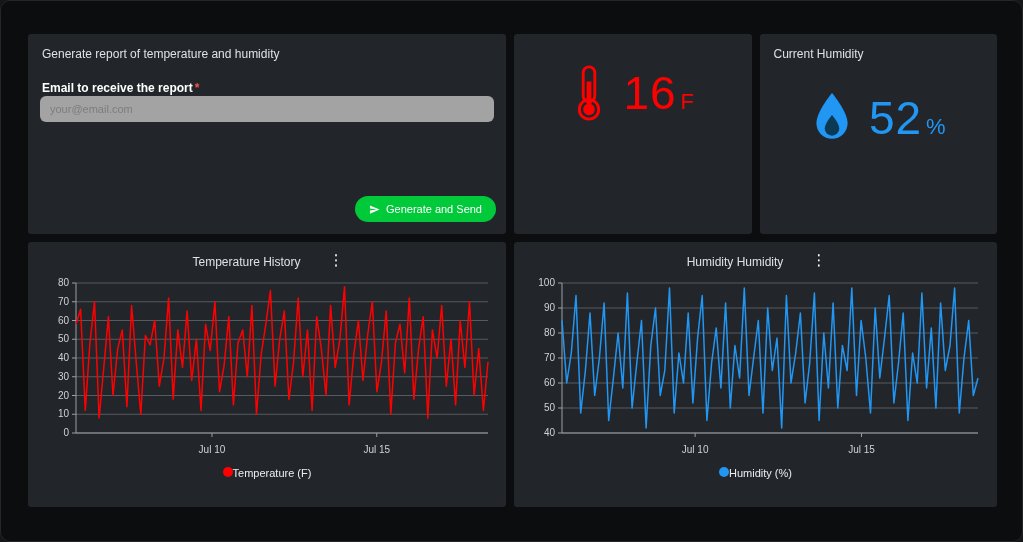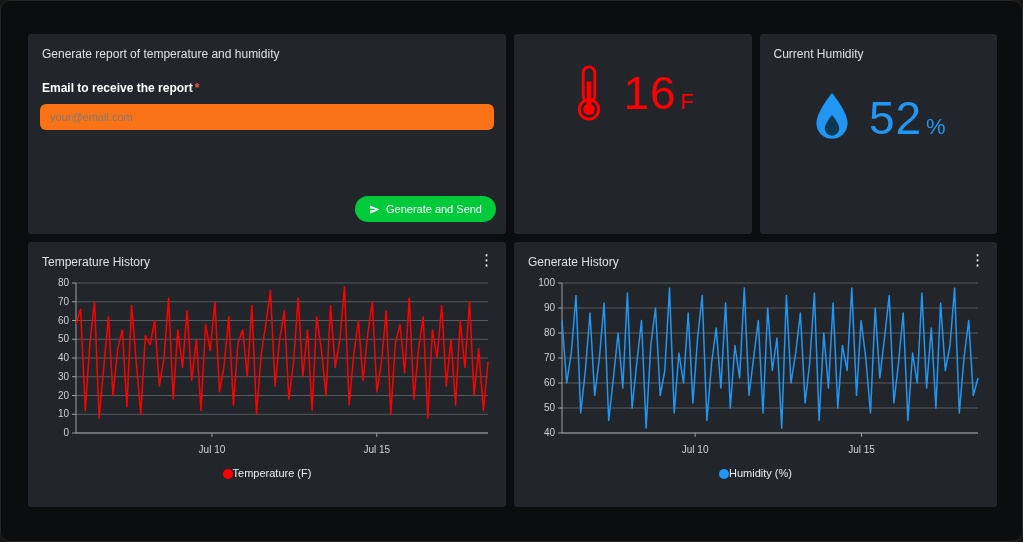--- a/index.html
+++ b/index.html
@@ -9,48 +9,48 @@
     border:1px solid #262626; border-radius:10px; overflow:hidden;
   }
   .grid {
     display:grid; width:969px; margin:33px 27px 0 27px;
     grid-template-columns: 478px 1fr 1fr;
     grid-template-rows: 200px 265px;
     gap:8px;
   }
   .panel { background:#22262a; border-radius:3px; position:relative; color:#e3e5e7; }
   .panel-title { font-size:12px; color:#dfe1e3; padding:13px 28px 0 14px; font-weight:400; }
-  .panel-title-row { display:flex; align-items:flex-start; justify-content:space-between; }
+  .panel-title-row { display:flex; align-items:flex-start; justify-content:center; }
   .kebab { color:#ffffff; font-size:15px; padding:10px 12px 0 0; cursor:pointer; line-height:1; }
 
   
   .report-label { font-size:12px; font-weight:bold; color:#ffffff; margin:20px 14px 0 14px; }
   .req { color:#ff4d4d; margin-left:2px; }
   .email-input {
-    display:block; width:calc(100% - 24px); margin:9px 12px 0 12px;
-    height:26px; background:#f97316; border:none; border-radius:6px;
+    display:block; width:calc(100% - 24px); margin:1px 12px 0 12px;
+    height:26px; background:#a3a3a3; border:none; border-radius:6px;
     padding:0 10px; font-size:11px; color:#333; outline:none;
     font-family:"Liberation Sans", sans-serif;
   }
   .email-input::placeholder { color:#7d7d7d; }
   .send-btn {
     position:absolute; right:10px; bottom:12px;
     border:none; border-radius:13px; color:#ffffff; font-size:11px;
     padding:7px 14px; cursor:pointer; display:flex; align-items:center; gap:6px;
     font-family:"Liberation Sans", sans-serif;
   }
 
   
   .gauge { display:flex; align-items:center; justify-content:center; gap:16px; margin-top:30px; }
   .gauge-value { font-size:46px; font-weight:400; letter-spacing:1px; }
   .gauge-unit { font-size:22px; margin-left:4px; }
 
   
   .chart-wrap { padding:8px 12px 0 12px; }
-  .legend { display:flex; align-items:flex-end; justify-content:center; margin-top:4px; }
+  .legend { display:flex; align-items:flex-start; justify-content:center; margin-top:4px; }
   .legend-dot { width:10px; height:10px; border-radius:50%; display:inline-block; }
   .legend-label { font-size:11px; color:#eceeef; }
   svg text { font-family:"Liberation Sans", sans-serif; }
 </style>
 </head>
 <body>
 
 <div class="frame">
   <div class="grid">
 
@@ -145,21 +145,21 @@
           </svg>
       </div>
       <div class="legend">
         <span class="legend-dot" style="background-color: rgb(255, 0, 0);"></span>
         <span class="legend-label">Temperature (F)</span>
       </div>
     </div>
 
     <div class="panel" style="grid-column: 2 / 4;">
       <div class="panel-title-row">
-        <div class="panel-title">Generate History</div>
+        <div class="panel-title">Humidity Humidity</div>
         <div class="kebab">⋮</div>
       </div>
       <div class="chart-wrap">
         <svg width="458" height="182">
             <line x1="36" x2="452" y1="156" y2="156" stroke="#565b60" stroke-width="1"></line>
             <line x1="32" x2="36" y1="156" y2="156" stroke="#9aa0a6"></line>
             <text x="29" y="159" fill="#cfd2d6" font-size="10" text-anchor="end">40</text>
             <line x1="36" x2="452" y1="131" y2="131" stroke="#565b60" stroke-width="1"></line>
             <line x1="32" x2="36" y1="131" y2="131" stroke="#9aa0a6"></line>
             <text x="29" y="134" fill="#cfd2d6" font-size="10" text-anchor="end">50</text>

